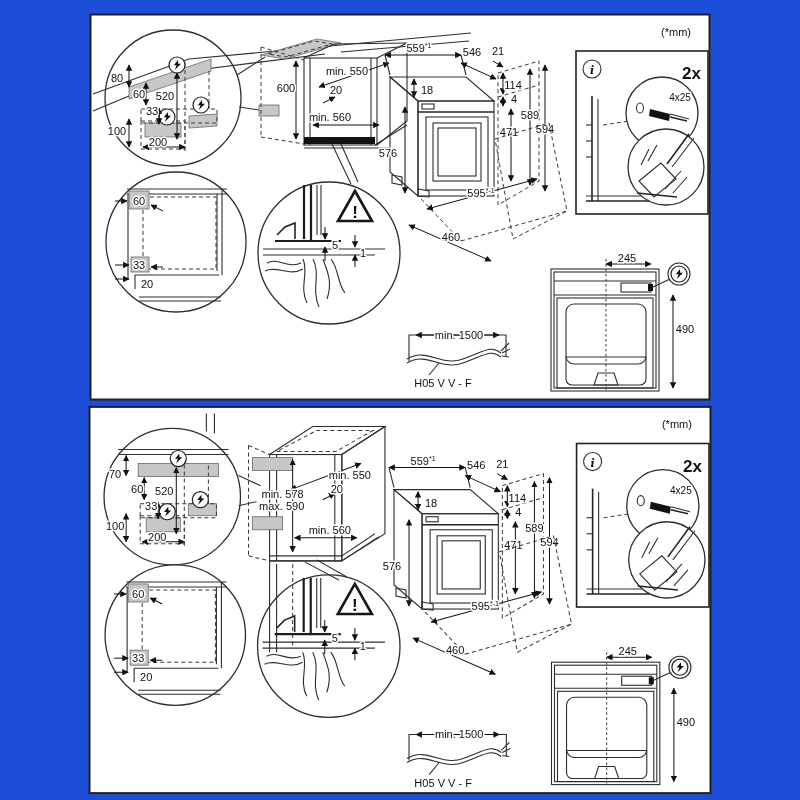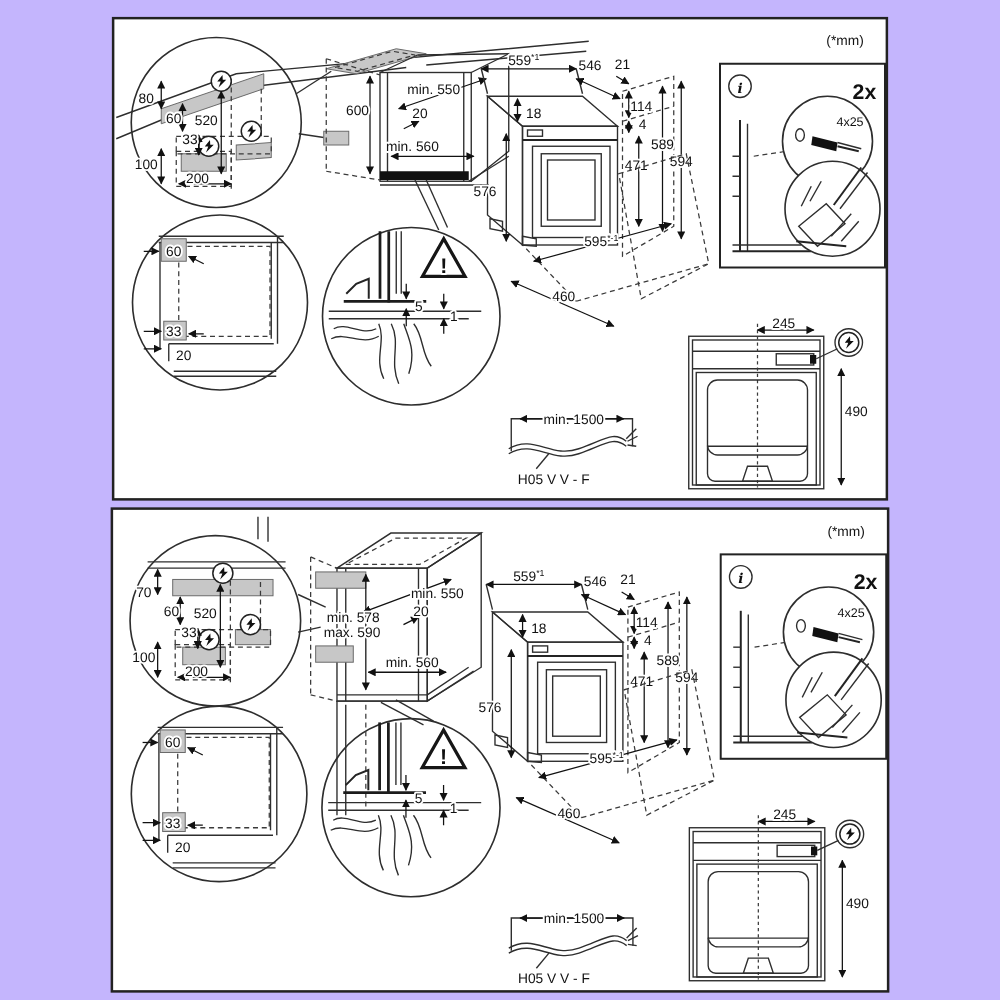--- a/index.html
+++ b/index.html
@@ -1,16 +1,16 @@
 <!DOCTYPE html>
 <html><head>
 <meta charset="utf-8">
 <style>
   html,body{margin:0;padding:0;background:#fff;}
-  .page{position:relative;width:800px;height:800px;background:#c4b5fd;overflow:hidden;
+  .page{position:relative;width:800px;height:800px;background:#1d4ed8;overflow:hidden;
         font-family:"Liberation Sans",sans-serif;}
   .panel{position:absolute;left:88px;width:624px;}
   .panel.top{top:13px;height:388px;}
   .panel.bot{top:405px;height:390px;}
   svg{display:block;width:100%;height:100%;}
   .ln{stroke:#2e2e2e;stroke-width:1.1;fill:none;}
   .tk{stroke:#1c1c1c;stroke-width:2.2;fill:none;}
   .md{stroke:#242424;stroke-width:1.6;fill:none;}
   .dsh{stroke:#3a3a3a;stroke-width:1;fill:none;stroke-dasharray:4 3;}
   .ds2{stroke:#3a3a3a;stroke-width:1;fill:none;stroke-dasharray:2.5 2.5;}

